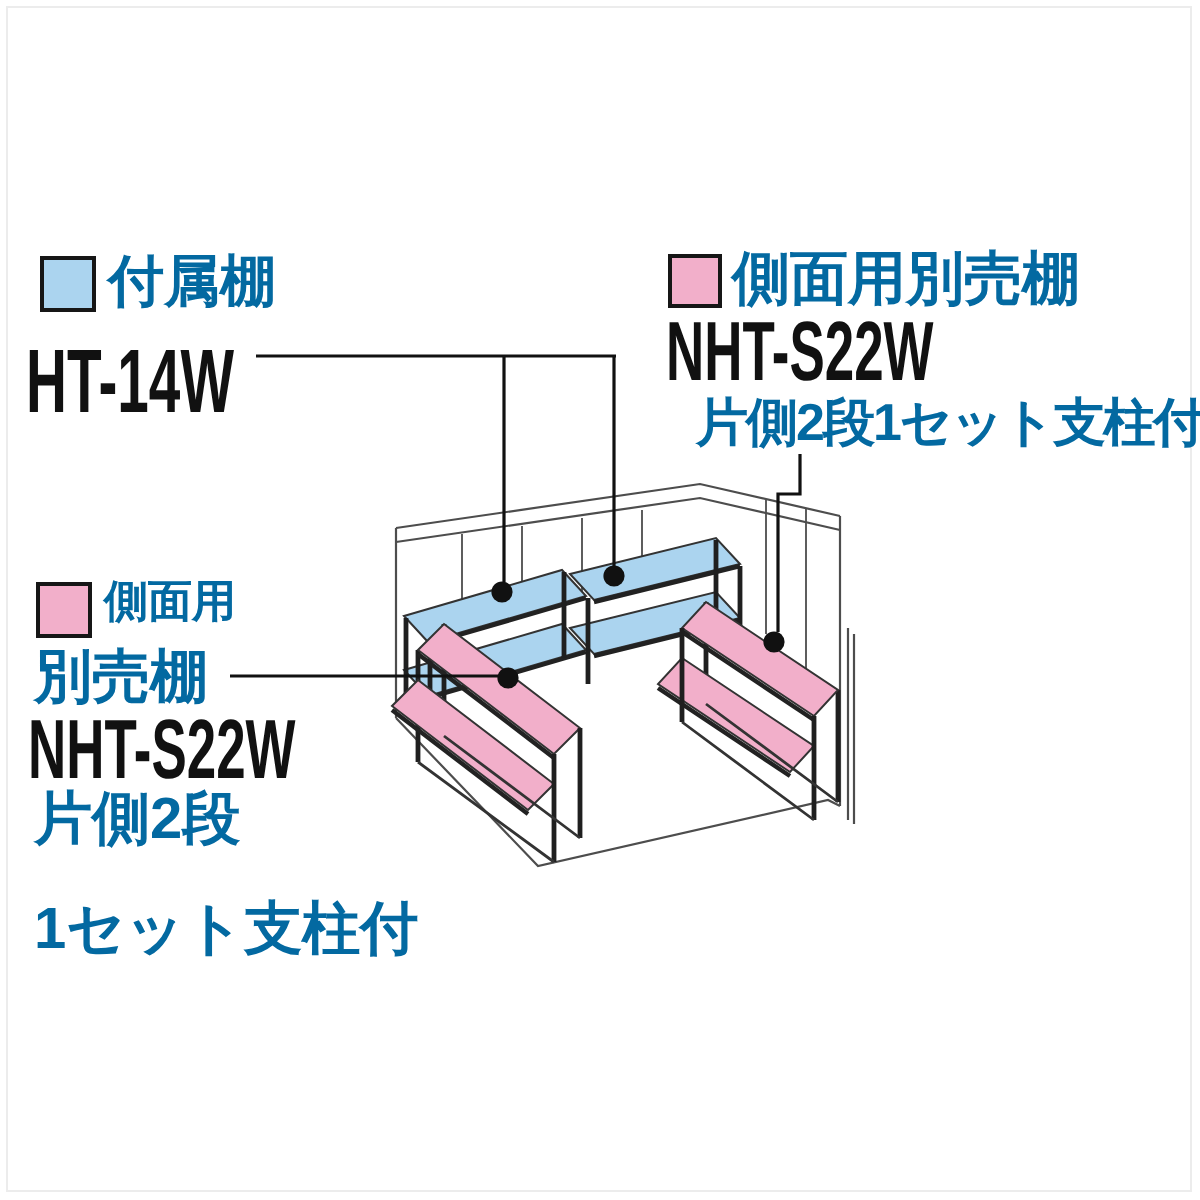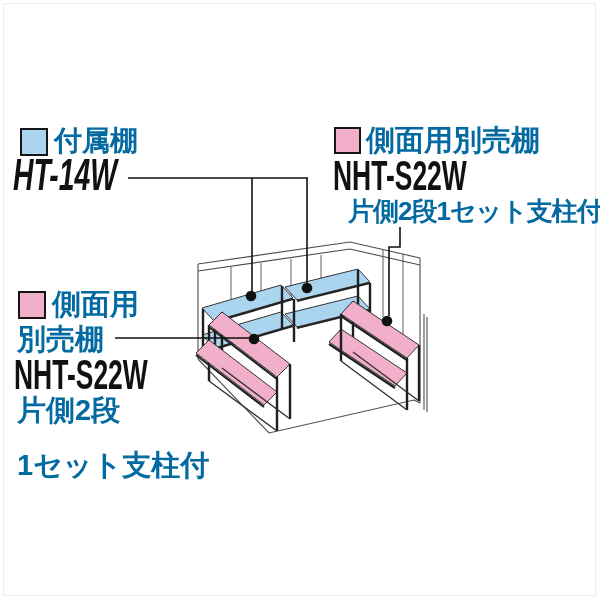--- a/index.html
+++ b/index.html
@@ -26,33 +26,33 @@
   .swatch.pink{background:var(--c-optional_shelf_pink,#f2afca);}
   svg{position:absolute;left:0;top:0;}
 </style>
 </head>
 <body>
 
 <div class="frame"></div>
 
 <span class="swatch blue" style="left:20px;top:128px;width:28px;height:28px;"></span>
 <span class="abs jp" style="left:54px;top:127px;font-size:28px;">付属棚</span>
-<span class="abs" style="left:13px;top:152px;font-size:45px;font-style:italic;">
+<span class="abs" style="left:13px;top:168px;font-size:45px;">
   <span class="model">HT-14W</span>
 </span>
 
 <span class="swatch pink" style="left:334px;top:127px;width:27px;height:27px;"></span>
 <span class="abs jp" style="left:366px;top:126px;font-size:29px;">側面用別売棚</span>
 <span class="abs" style="left:333px;top:155px;font-size:42px;">
   <span class="model">NHT-S22W</span>
 </span>
 <span class="abs jp" style="left:333px;top:198px;font-size:26px;letter-spacing:-1px;margin-left:15px;">片側2段1セット支柱付</span>
 
 <span class="swatch pink" style="left:18px;top:291px;width:28px;height:28px;"></span>
-<span class="abs jp" style="left:52px;top:290px;font-size:29px;">側面用</span>
+<span class="abs jp" style="left:52px;top:290px;font-size:22px;">側面用</span>
 <span class="abs jp" style="left:17px;top:325px;font-size:29px;">別売棚</span>
 <span class="abs" style="left:14px;top:354px;font-size:42px;">
   <span class="model">NHT-S22W</span>
 </span>
 <span class="abs jp" style="left:17px;top:396px;font-size:29px;">片側2段</span>
 <span class="abs jp" style="left:17px;top:431px;font-size:29px;margin-top:20px;">1セット支柱付</span>
 
 <svg width="600" height="600" viewBox="0 0 600 600">
 
   <g stroke="var(--c-outline,#4d4d4d)" stroke-width="1.1" fill="none">

